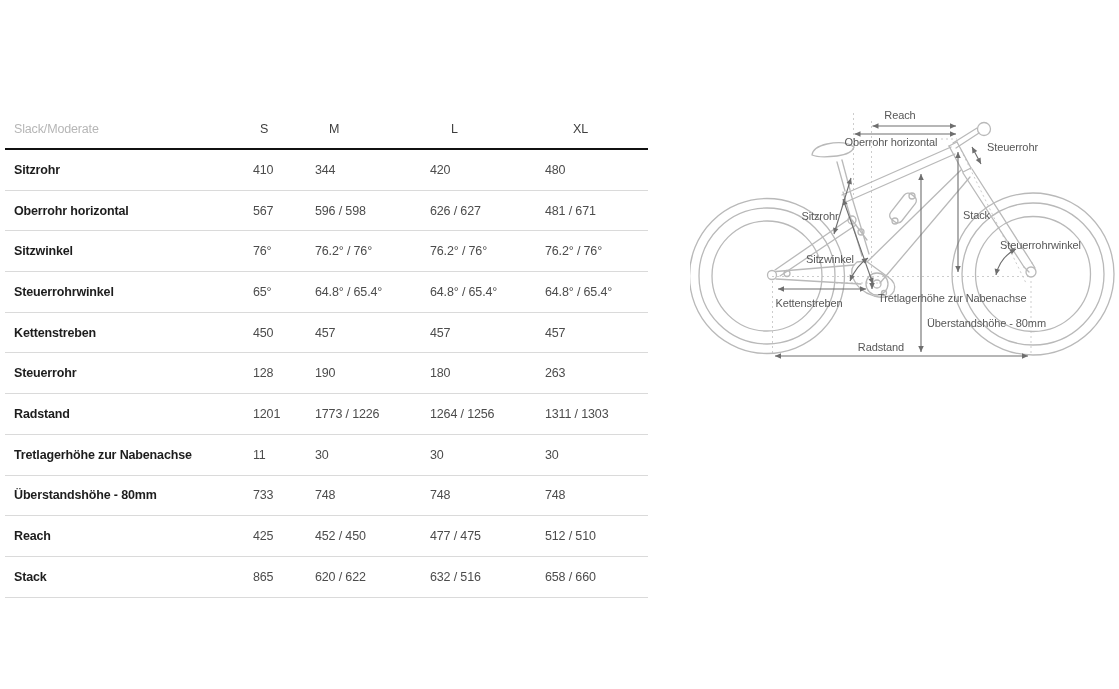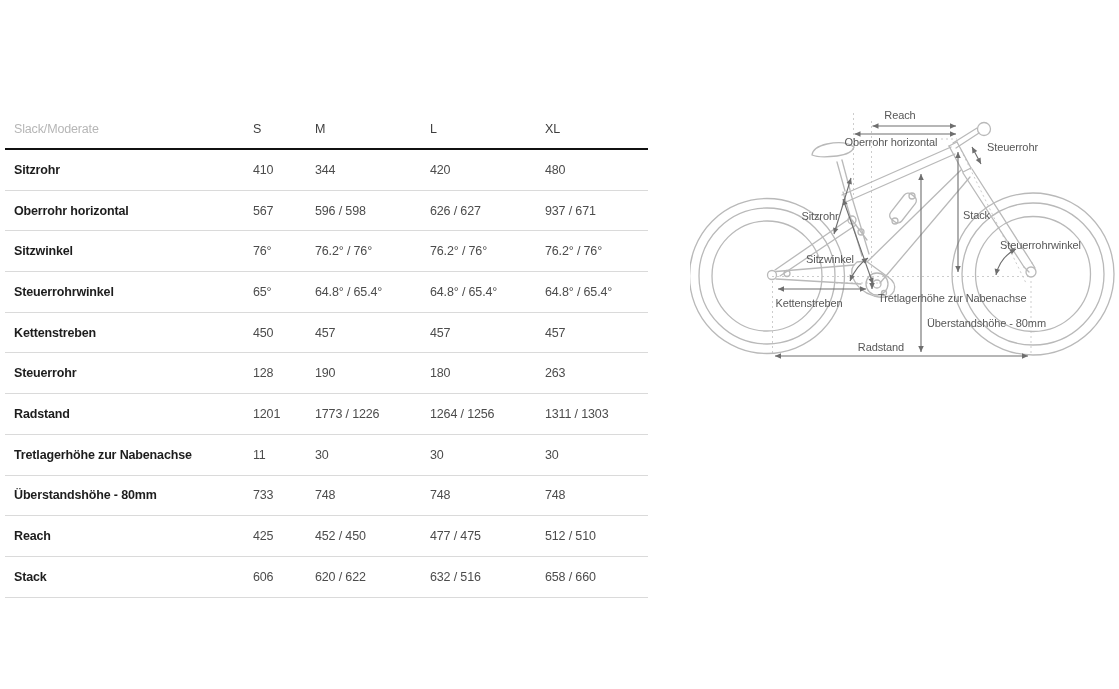--- a/index.html
+++ b/index.html
@@ -4,21 +4,21 @@
 <title>Geometrie</title>
 <style>
   html,body{margin:0;padding:0;background:#fff;}
   body{width:1119px;height:689px;position:relative;overflow:hidden;
        font-family:"Liberation Sans","DejaVu Sans",sans-serif;
        -webkit-font-smoothing:antialiased;}
 
   
   .geo-table{position:absolute;left:5px;top:109px;width:643px;letter-spacing:-0.15px;}
   .thead,.trow{display:grid;grid-template-columns:248px 62px 115px 115px 103px;align-items:center;}
-  .thead{height:39px;border-bottom:2px solid #111;font-size:12.5px;color:#3e3e3e;}
+  .thead{height:39px;border-bottom:2px solid #111;font-size:12.5px;color:#3e3e3e;gap:7px;}
   .thead .title{color:#b6b6b6;padding-left:9px;}
   .trow{height:40.7px;border-bottom:1px solid #dadada;font-size:12.5px;color:#4c4c4c;box-sizing:border-box;}
   .trow .lbl{font-weight:bold;color:#1d1d1d;padding-left:9px;}
 
   
   .diagram{position:absolute;left:690px;top:95px;}
   .bike{stroke:#b9b9b9;stroke-width:1.3;fill:none;stroke-linecap:round;stroke-linejoin:round;}
   .dots{stroke:#cdcdcd;stroke-width:1;fill:none;stroke-dasharray:2,3;}
   .dim{stroke:#6e6e6e;stroke-width:1.1;fill:none;}
   .dtxt{fill:#575757;font-size:11px;letter-spacing:-0.1px;}
@@ -41,21 +41,21 @@
     <div>344</div>
     <div>420</div>
     <div>480</div>
   </div>
 
   <div class="trow">
     <div class="lbl">Oberrohr horizontal</div>
     <div>567</div>
     <div>596 / 598</div>
     <div>626 / 627</div>
-    <div>937 / 671</div>
+    <div>481 / 671</div>
   </div>
 
   <div class="trow">
     <div class="lbl">Sitzwinkel</div>
     <div>76°</div>
     <div>76.2° / 76°</div>
     <div>76.2° / 76°</div>
     <div>76.2° / 76°</div>
   </div>
 
@@ -110,21 +110,21 @@
   <div class="trow">
     <div class="lbl">Reach</div>
     <div>425</div>
     <div>452 / 450</div>
     <div>477 / 475</div>
     <div>512 / 510</div>
   </div>
 
   <div class="trow">
     <div class="lbl">Stack</div>
-    <div>606</div>
+    <div>865</div>
     <div>620 / 622</div>
     <div>632 / 516</div>
     <div>658 / 660</div>
   </div>
 </div>
 </div>
 
 <svg class="diagram" width="429" height="285" viewBox="690 95 429 285" xmlns="http://www.w3.org/2000/svg">
   <defs>
     <marker id="arr" orient="auto-start-reverse" markerUnits="userSpaceOnUse" markerWidth="9" markerHeight="9" refX="6.5" refY="3.25">

